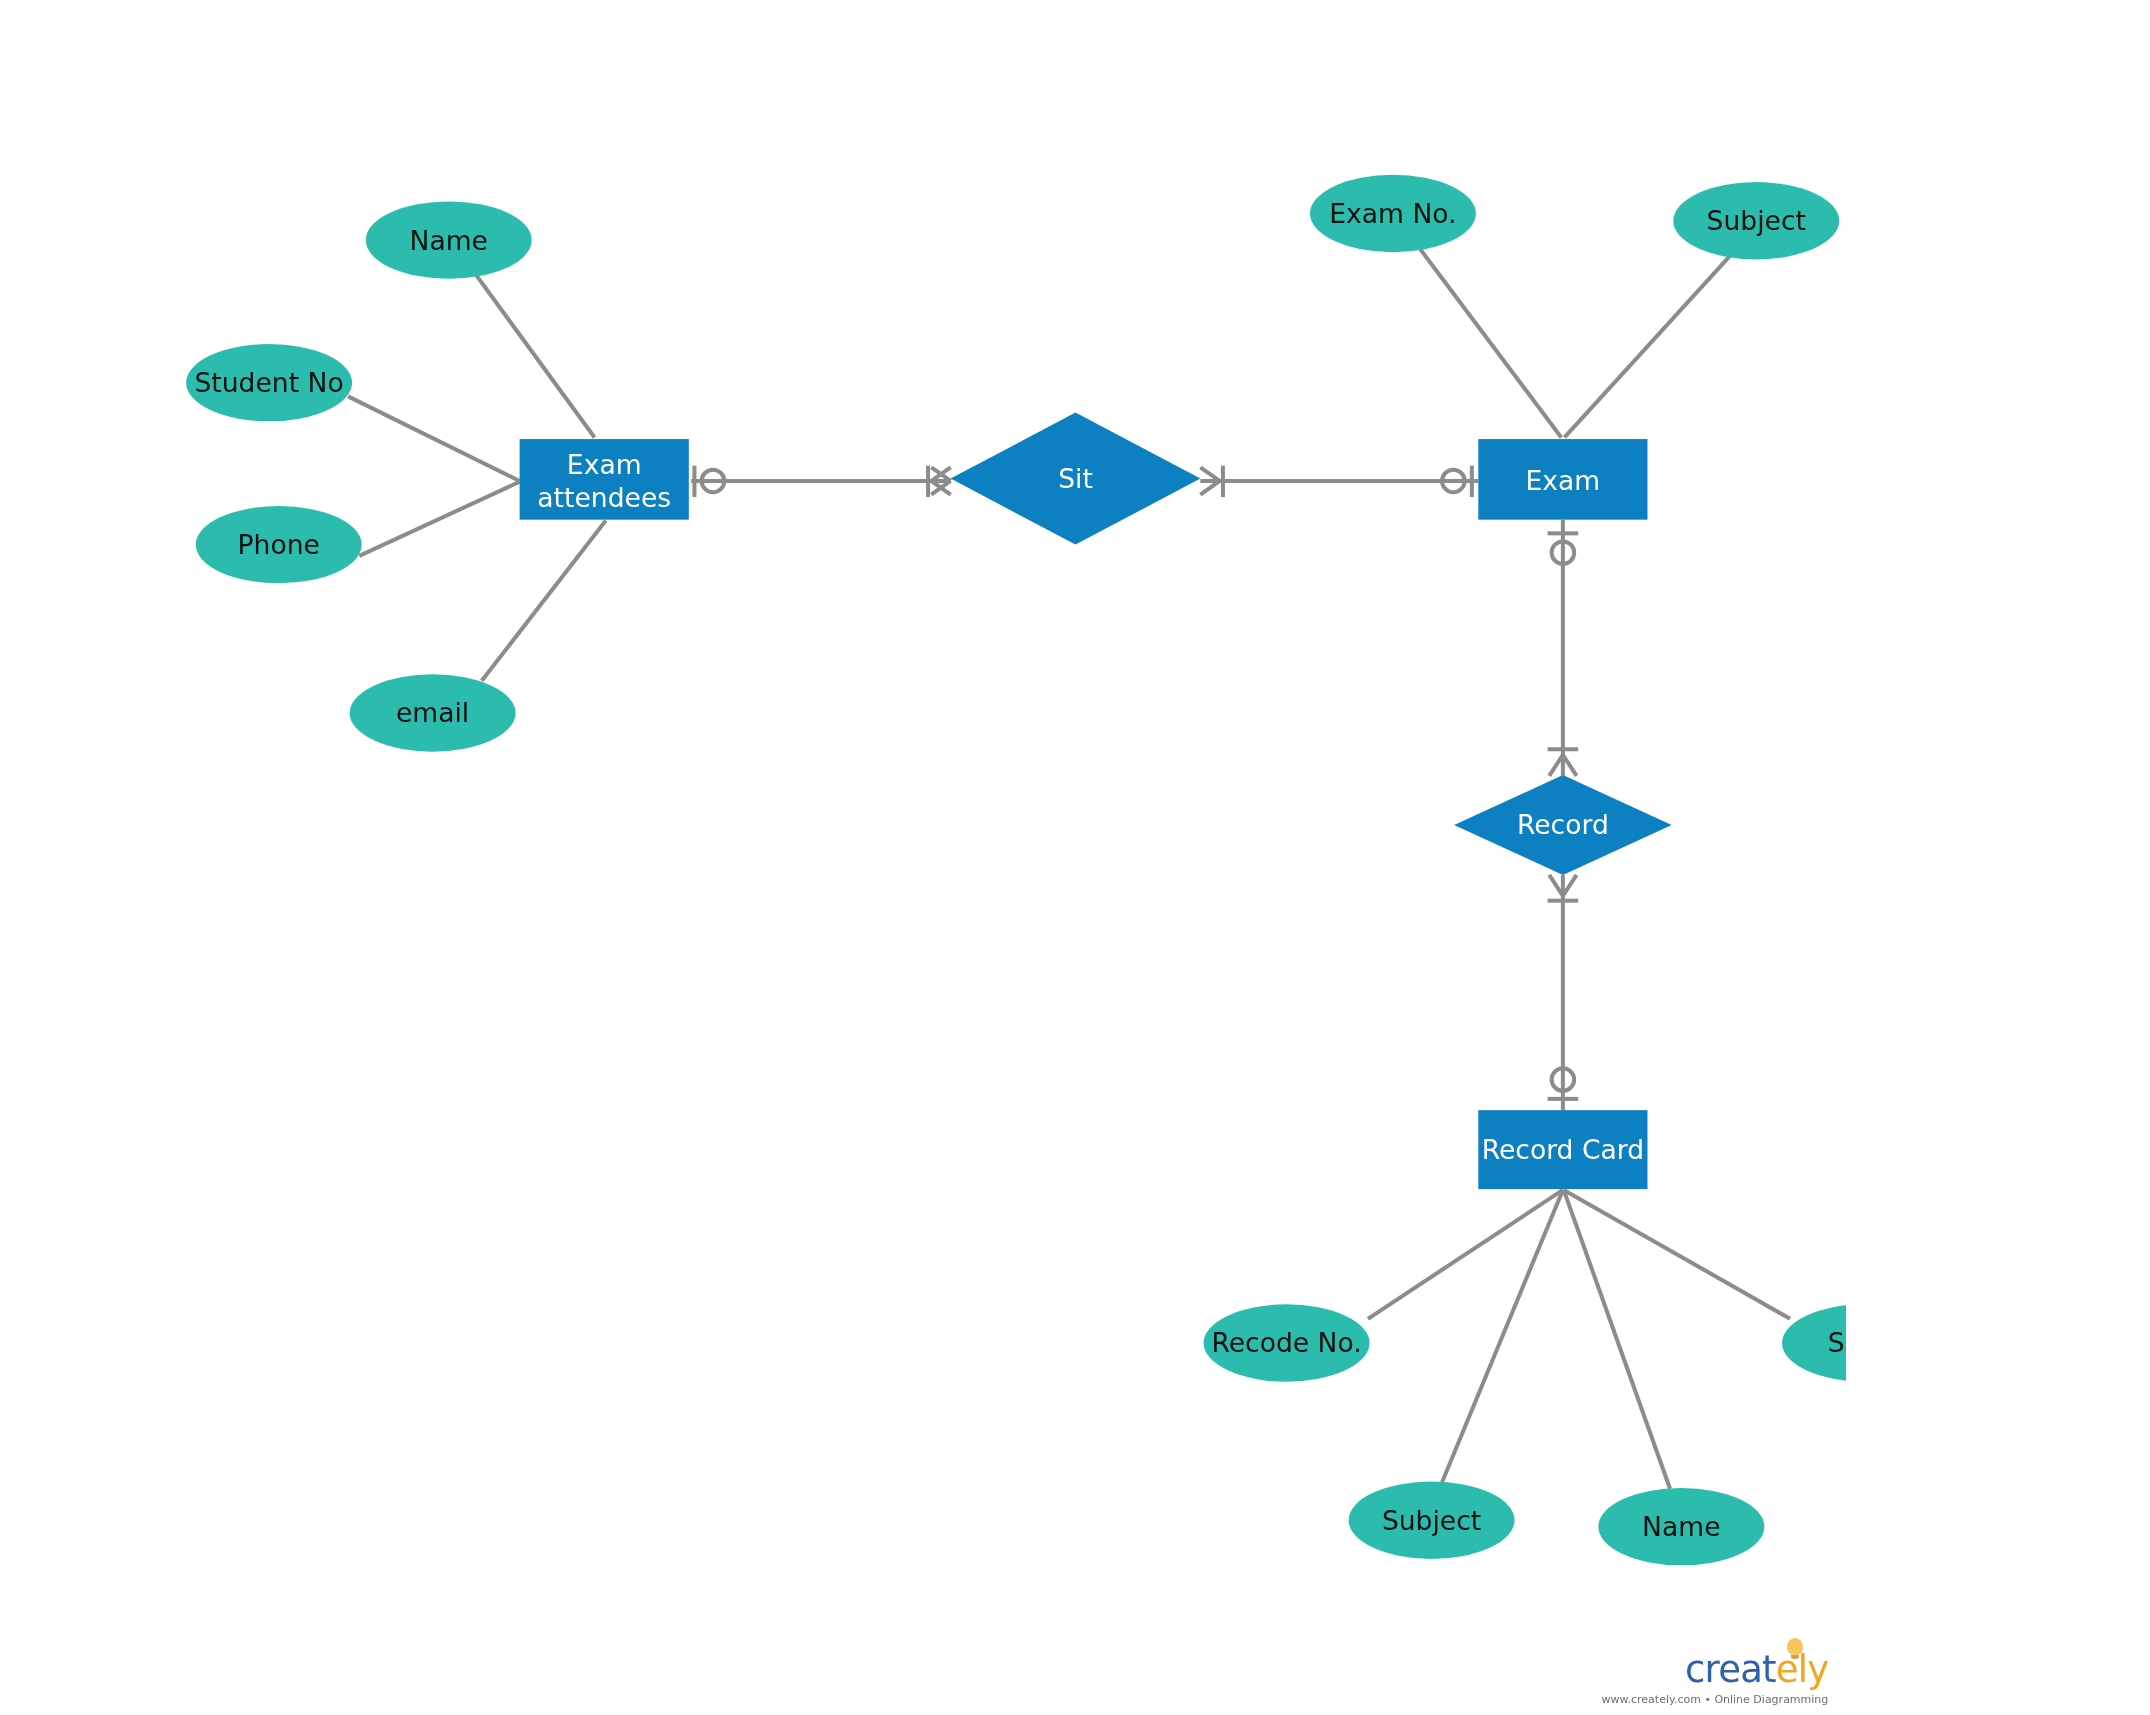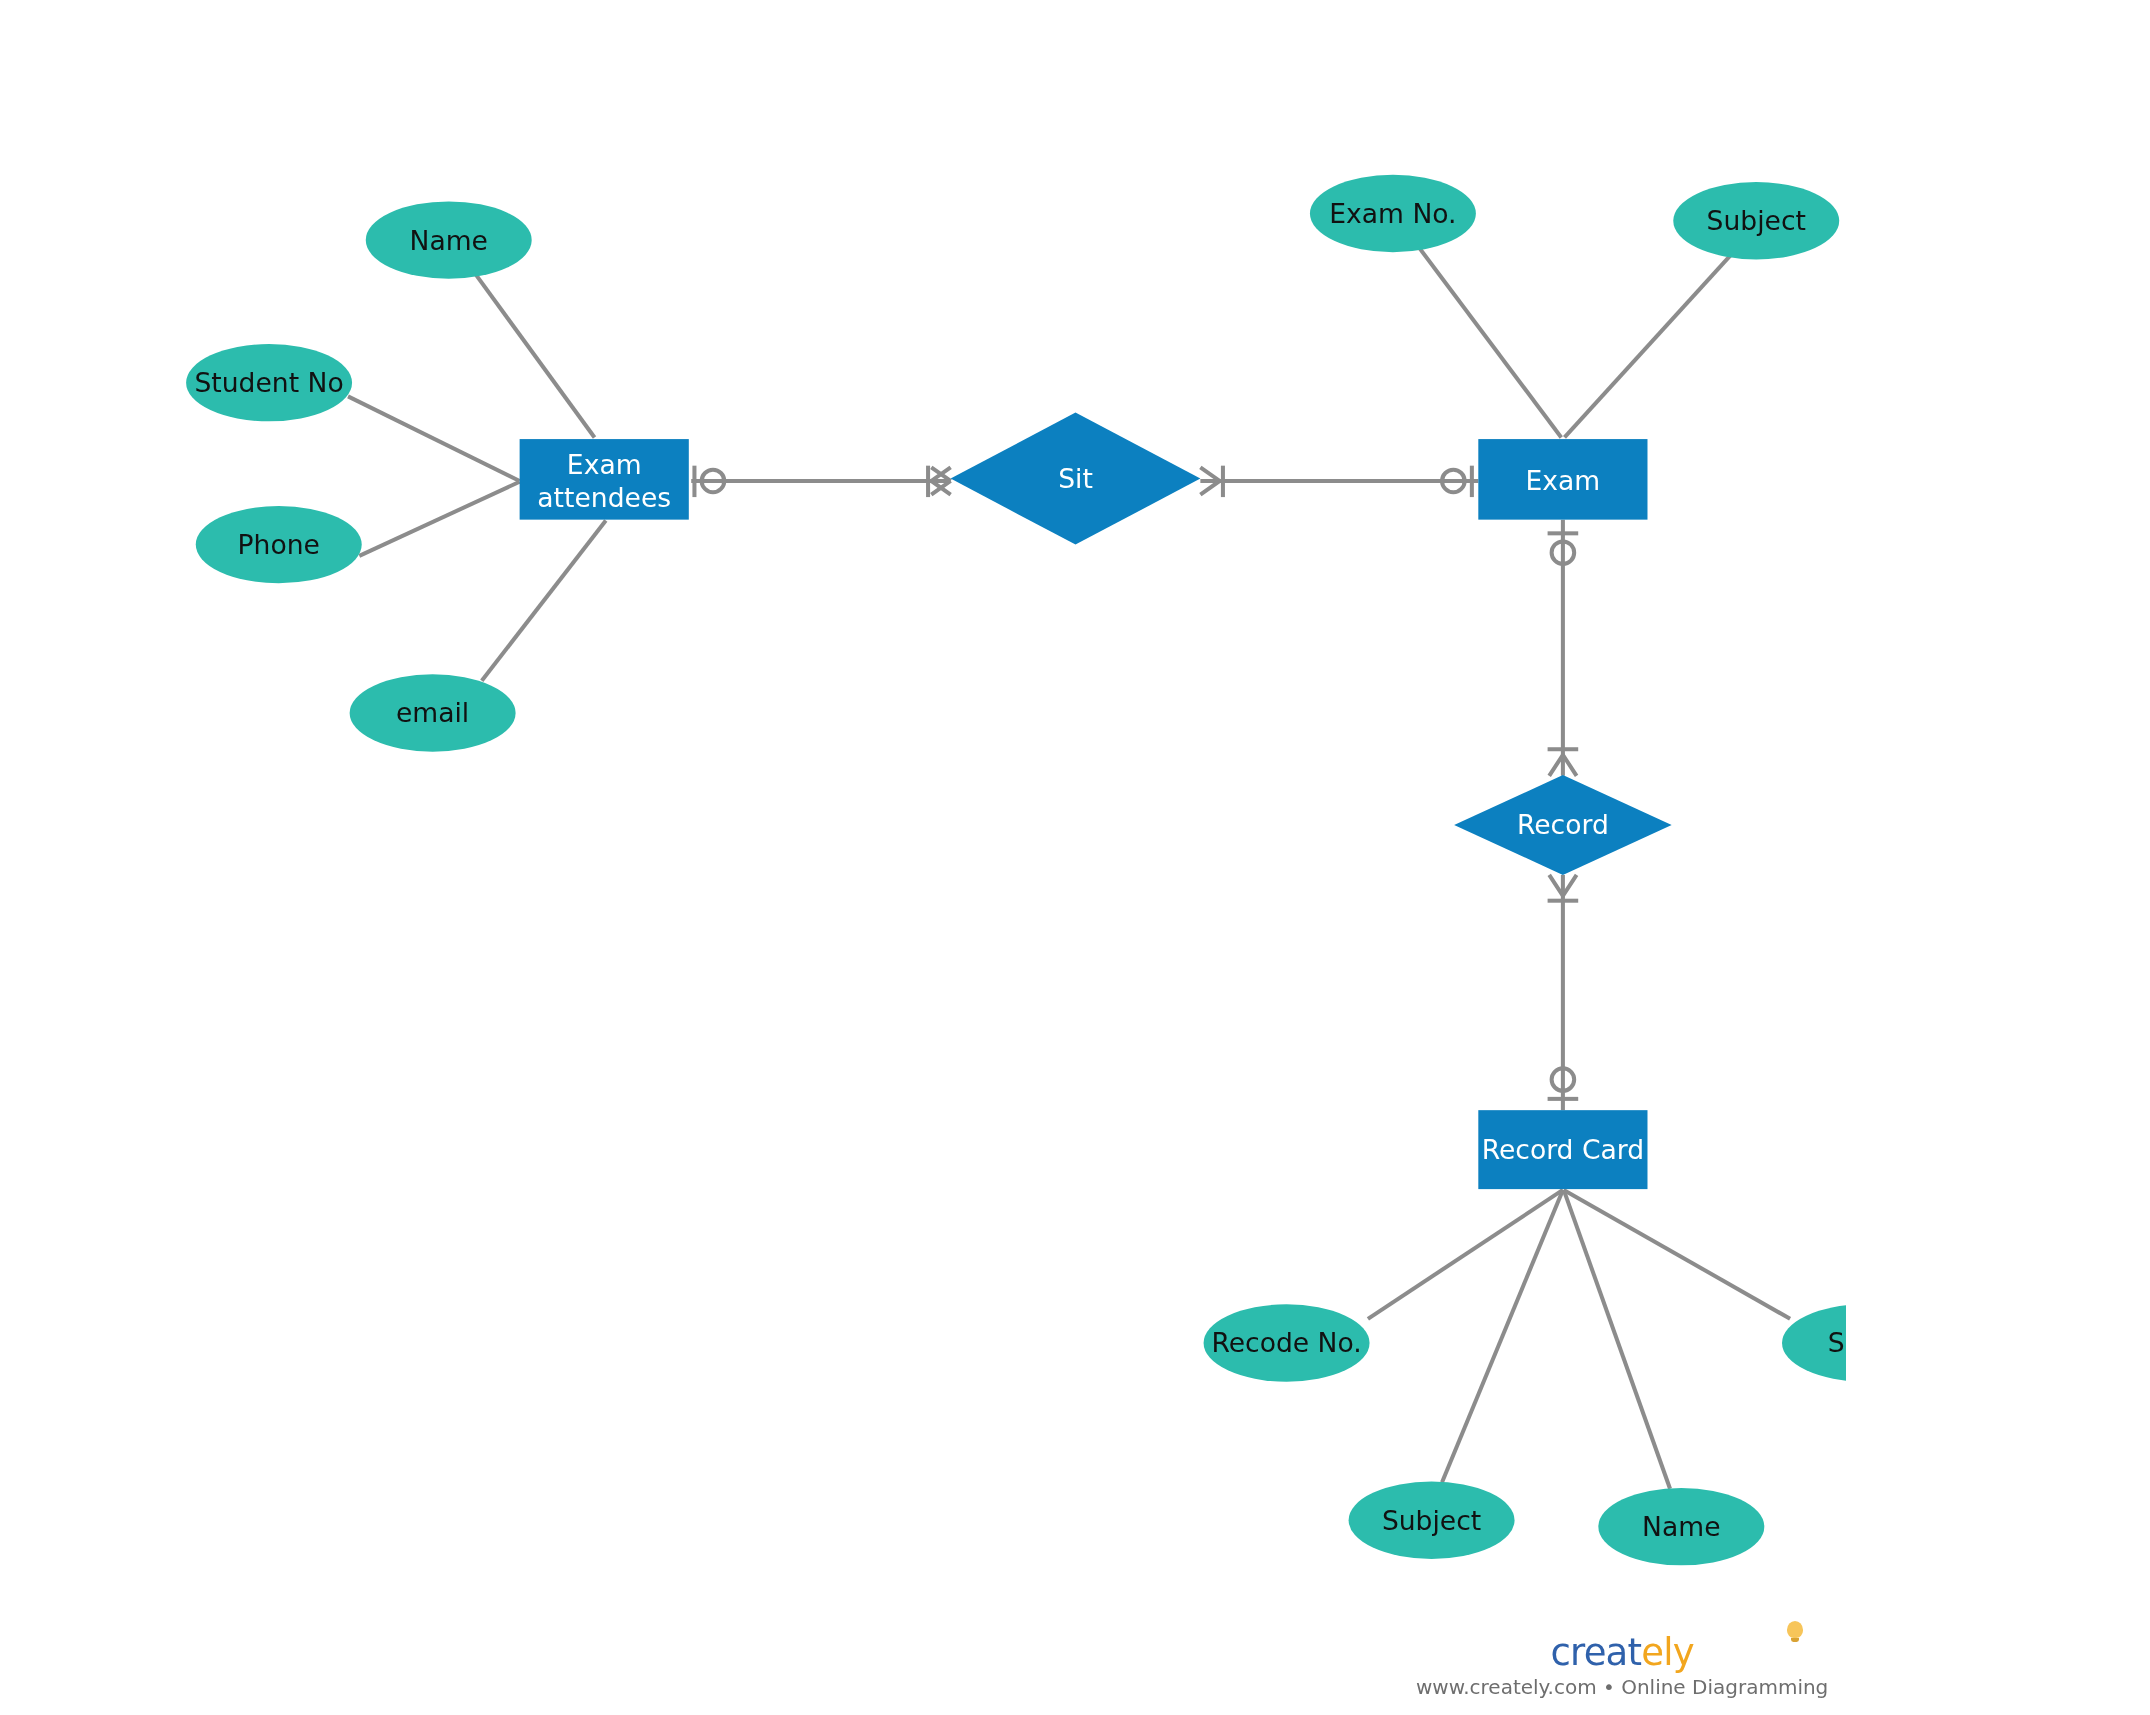--- a/index.html
+++ b/index.html
@@ -37,22 +37,22 @@
     font-size: 33px;
   }
   .attr-label {
     fill: #111111;
     font-size: 33px;
   }
   
   #watermark {
     position: absolute;
     right: 17.7px;
-    bottom: 19px;
-    text-align: center;
+    bottom: 11px;
+    text-align: right;
     line-height: 1;
     user-select: none;
   }
   #wm-logo {
     font-family: "DejaVu Sans", sans-serif;
     font-size: 37px;
     letter-spacing: -0.8px;
     position: relative;
     white-space: nowrap;
   }
@@ -73,21 +73,21 @@
     left: 4px;
     bottom: -4px;
     width: 8px;
     height: 4px;
     background: #d9a233;
     border-radius: 0 0 2.4px 2.4px;
   }
   #wm-tag {
     margin-top: 5.6px;
     font-family: "DejaVu Sans", sans-serif;
-    font-size: 20px;
+    font-size: 11px;
     color: #6e6e6e;
     white-space: nowrap;
   }
 </style>
 </head>
 <body>
 
 <div id="canvas">
 
   <svg id="diagram-svg" viewBox="0 0 2670 2130" xmlns="http://www.w3.org/2000/svg">

